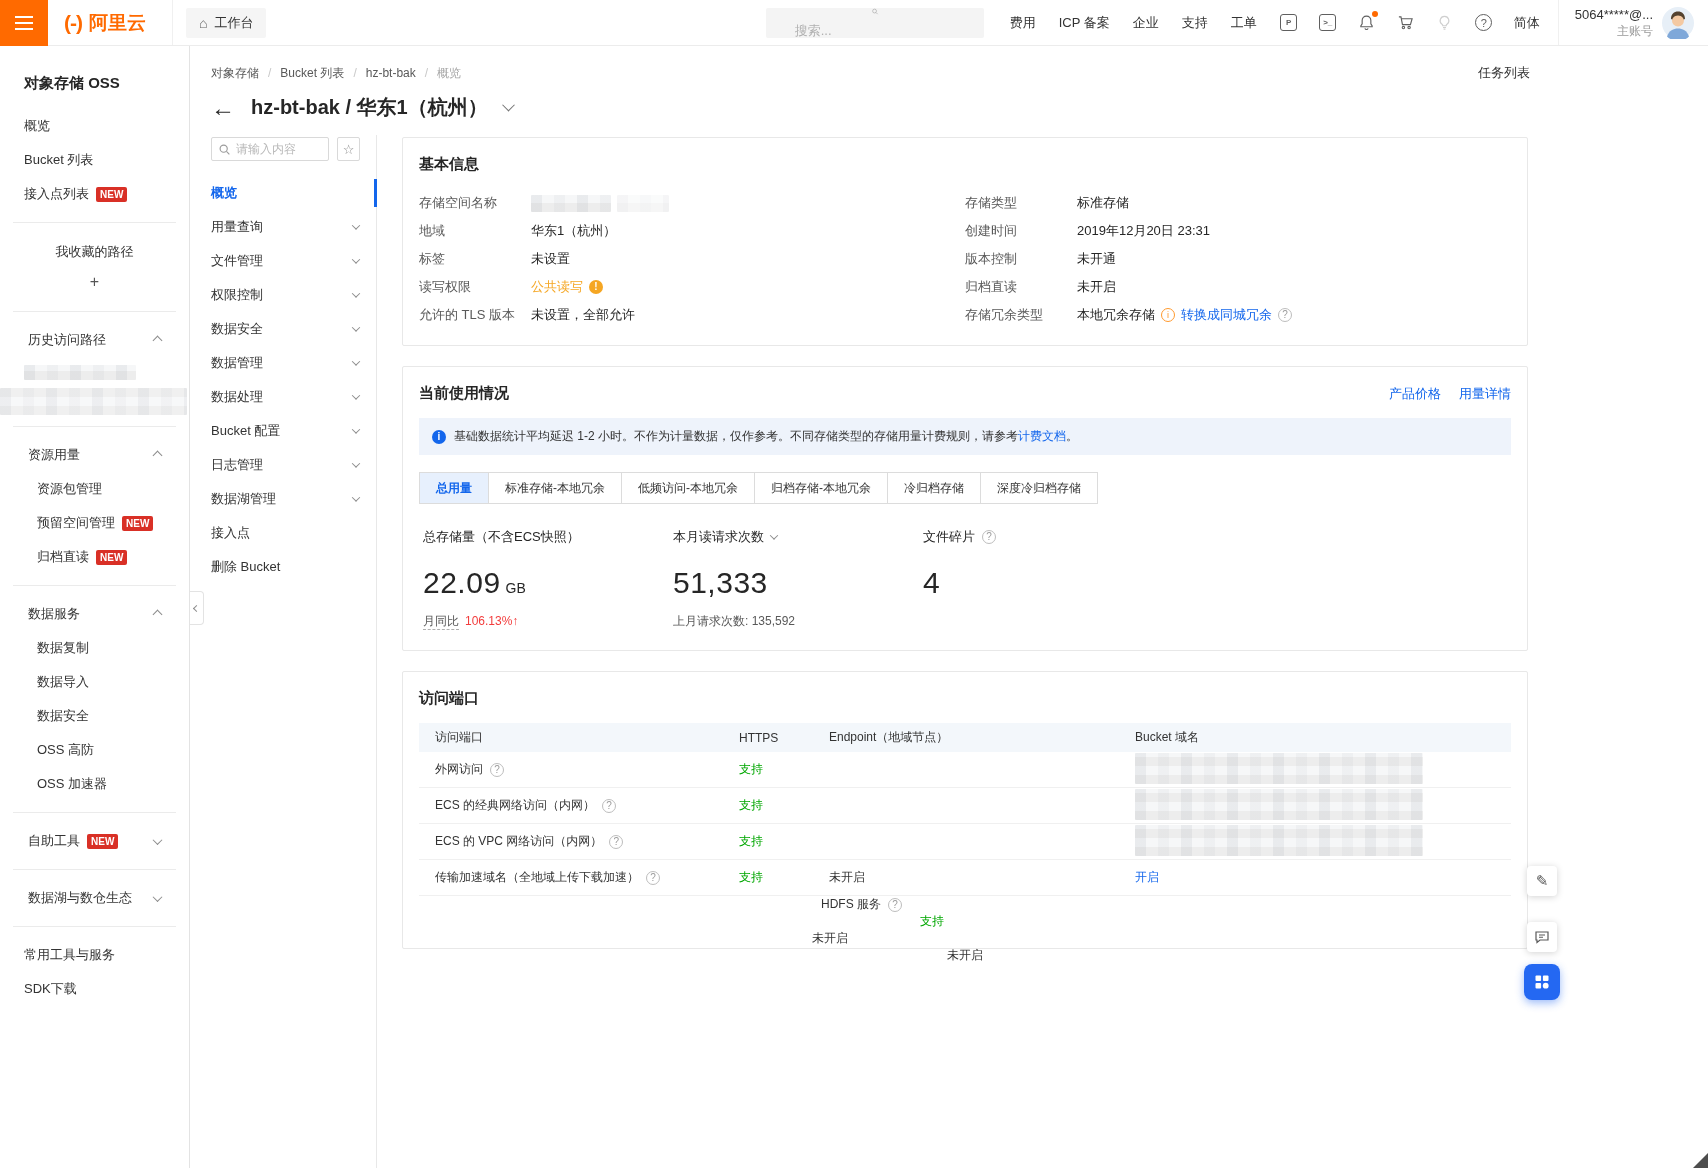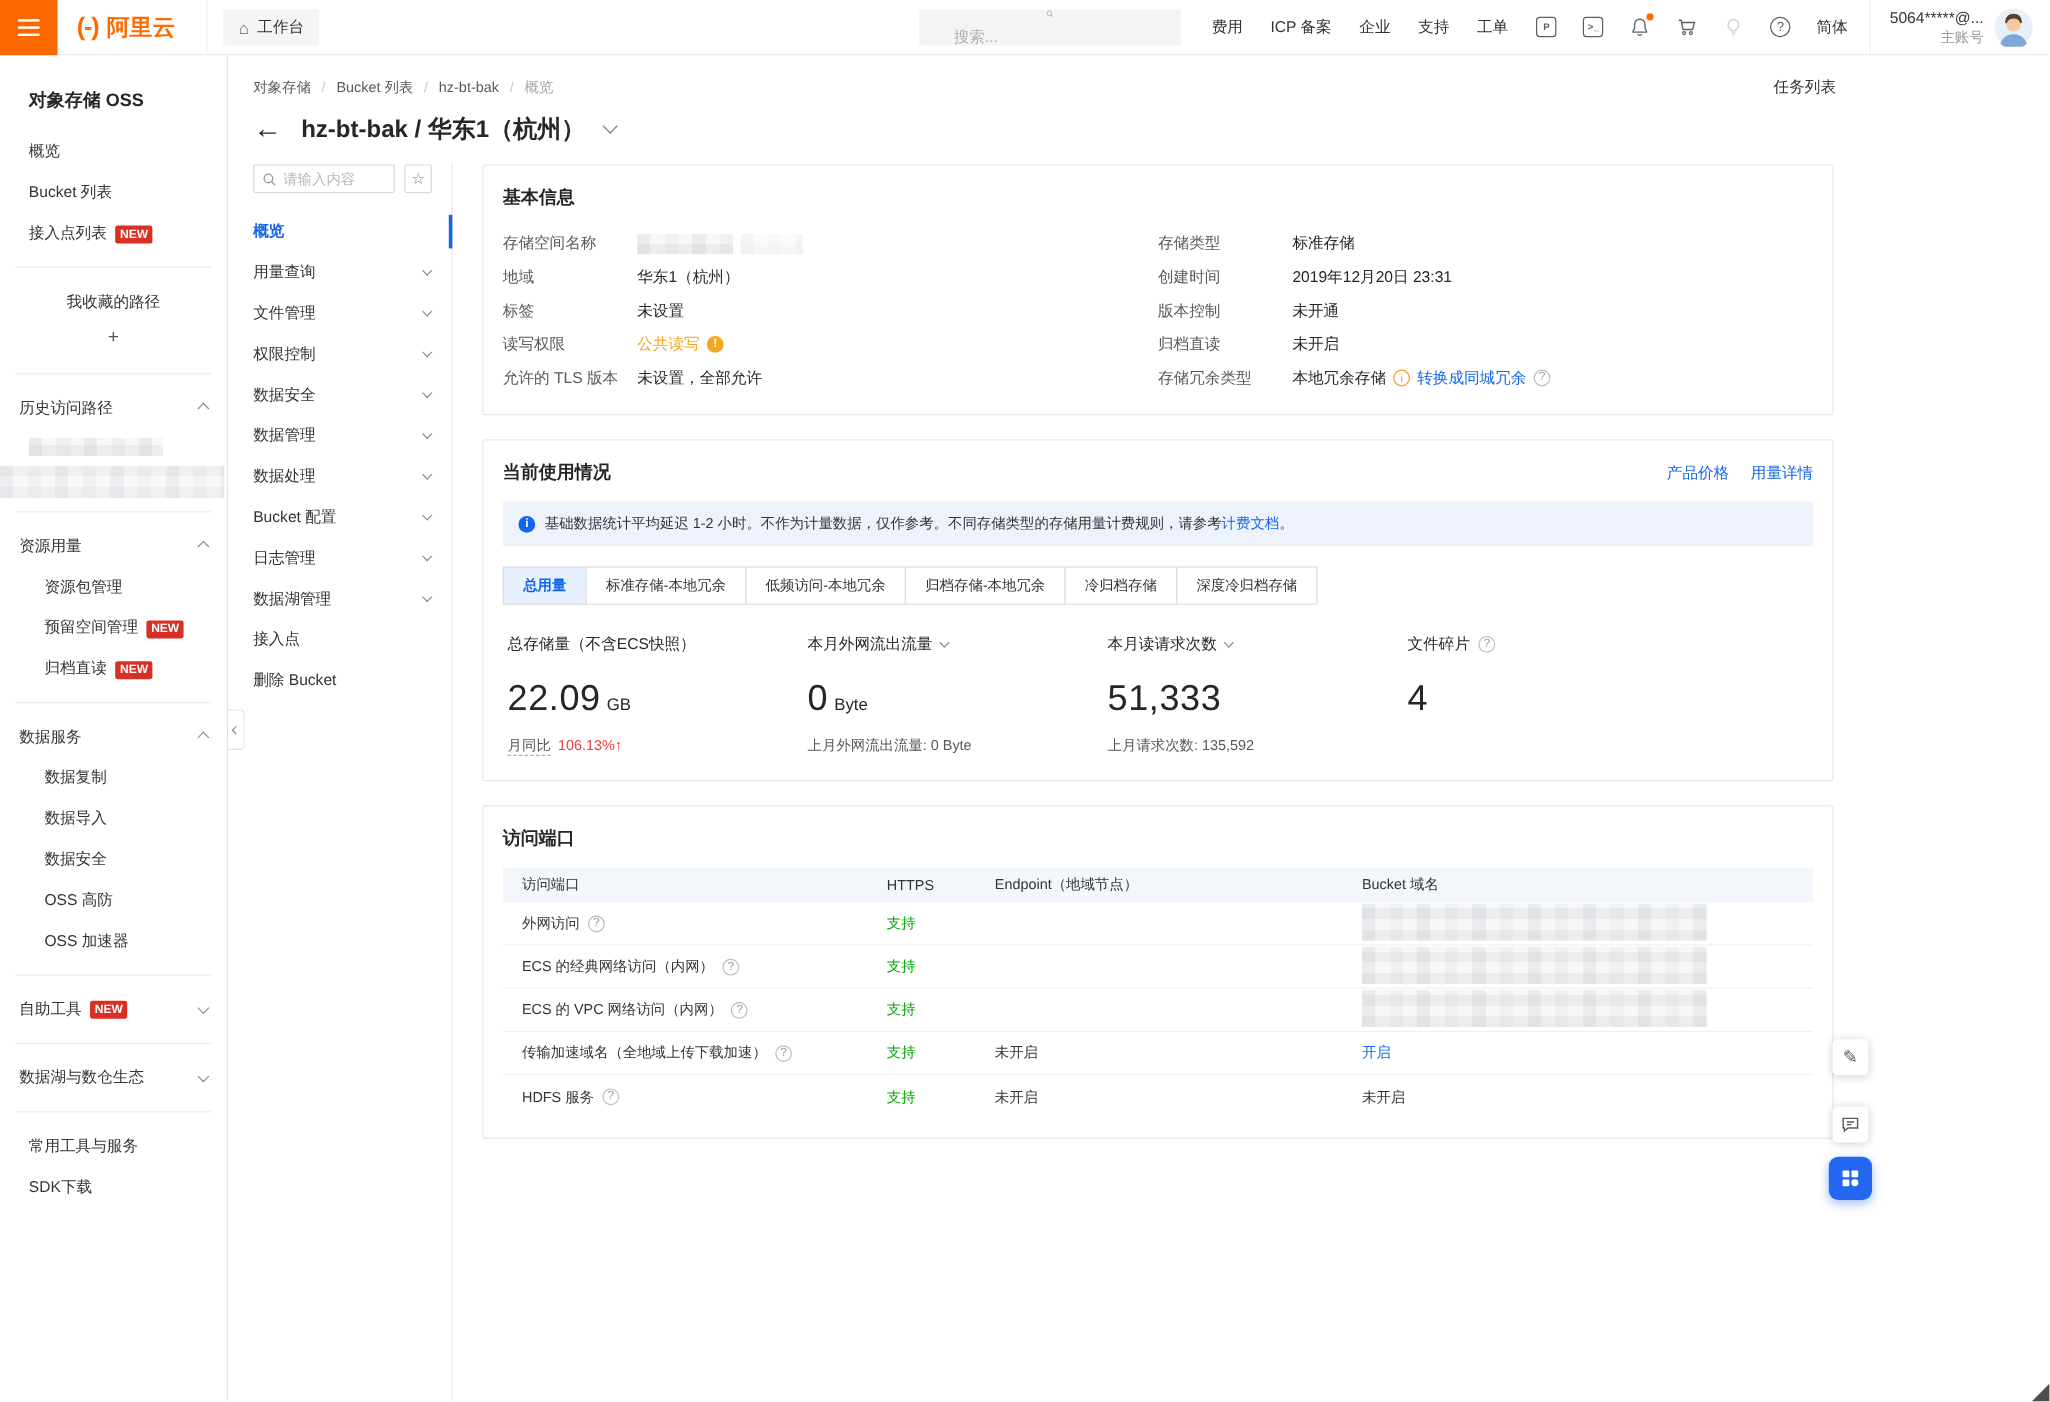--- a/index.html
+++ b/index.html
@@ -32,21 +32,21 @@
   .acc-text { text-align:right; line-height:1.35; }
   .acc-id { font-size:13px; color:#333; }
   .acc-type { font-size:12px; color:#999; }
   
   .app { display:flex; height:1122px; }
   .sidebar { width:190px; border-right:1px solid #e3e3e3; padding-top:14px; flex-shrink:0; overflow:hidden; }
   .sb-title { font-size:15px; font-weight:700; color:#262626; padding:14px 24px 16px; }
   .sb-item { padding:8px 24px; font-size:13px; color:#333; cursor:pointer; }
   .sb-child { padding:8px 24px 8px 37px; }
   .sb-divider { height:1px; background:#ebebeb; margin:11px 13px; }
-  .sb-group { display:flex; align-items:center; padding:8px 16px; font-size:13px; color:#333; cursor:pointer; }
+  .sb-group { display:flex; align-items:center; padding:8px 28px; font-size:13px; color:#333; cursor:pointer; }
   .sb-group .chev { margin-left:auto; }
   .sb-fav { display:flex; align-items:center; gap:12px; padding:9px 24px; font-size:13px;flex-direction:column; }
   .plus-glyph { font-size:16px; color:#555; cursor:pointer; }
   .badge { display:inline-block; background:#D93026; color:#fff; font-size:10px; line-height:15px; padding:0 4px; border-radius:2px; margin-left:7px; font-weight:700; }
   .chev { display:inline-block; width:7px; height:7px; border-right:1.4px solid #8c8c8c; border-bottom:1.4px solid #8c8c8c; }
   .chev.d { transform:rotate(45deg) translate(-1px,-1px); }
   .chev.u { transform:rotate(-135deg); }
   .chev.l { transform:rotate(135deg); }
   .sb-blur1 { margin:8px 24px 2px; height:15px; width:112px; }
   .sb-blur2 { margin:8px 0 0; height:27px; width:187px; opacity:.8; }
@@ -111,21 +111,21 @@
   .m-label .chev { width:6px; height:6px; }
   .m-value { margin-top:20px; font-size:30px; color:#262626; letter-spacing:.5px; }
   .m-unit { font-size:14px; margin-left:5px; letter-spacing:0; }
   .m-sub { margin-top:13px; font-size:12px; color:#595959; }
   .dashed { border-bottom:1px dashed #b0b0b0; padding-bottom:1px; }
   .m-up { color:#F23C3C; margin-left:6px; }
   
   .table { margin-top:15px; font-size:12px; }
   .t-head { display:flex; background:#f3f7fb; height:29px; align-items:center; color:#333; }
   .t-row { display:flex; height:36px; align-items:center; border-bottom:1px solid #f0f0f0; color:#333; }
-  .t-row:last-child { border-bottom:none; }
+  .t-row:last-child { border-bottom:none;flex-direction:column; }
   .c-name { width:320px; padding-left:16px; display:flex; gap:7px; align-items:center; }
   .c-https { width:90px; }
   .c-endpoint { width:306px; }
   .c-bucket { flex:1; }
   .ok { color:#00A700; }
   .cell-blur { width:272px; height:31px; }
   .cell-blur.wide { width:288px; }
   
   .collapse-handle { position:absolute; left:190px; top:591px; width:14px; height:34px; background:#fff; border:1px solid #e3e3e3; border-left:none; border-radius:0 4px 4px 0; display:flex; align-items:center; justify-content:center; cursor:pointer; }
   .collapse-handle .chev { width:5px; height:5px; }
@@ -429,28 +429,20 @@
             <span class="tab">深度冷归档存储</span>
           </div>
           <div class="metrics">
             <div class="metric m1">
               <div class="m-label">
                   <span>总存储量（不含ECS快照）</span>
                 </div>
               <div class="m-value"><span>22.09</span><span class="m-unit">GB</span></div>
               <div class="m-sub"><span class="dashed">月同比</span><span class="m-up">106.13%↑</span></div>
             </div>
-            <div class="metric m2">
-              <div class="m-label">
-                  <span>本月外网流出流量</span>
-                  <i class="chev d"></i>
-                </div>
-              <div class="m-value"><span>0</span><span class="m-unit">Byte</span></div>
-              <div class="m-sub">上月外网流出流量: 0 Byte</div>
-            </div>
             <div class="metric m3">
               <div class="m-label">
                   <span>本月读请求次数</span>
                   <i class="chev d"></i>
                 </div>
               <div class="m-value"><span>51,333</span></div>
               <div class="m-sub">上月请求次数: 135,592</div>
             </div>
             <div class="metric m5">
               <div class="m-label">

